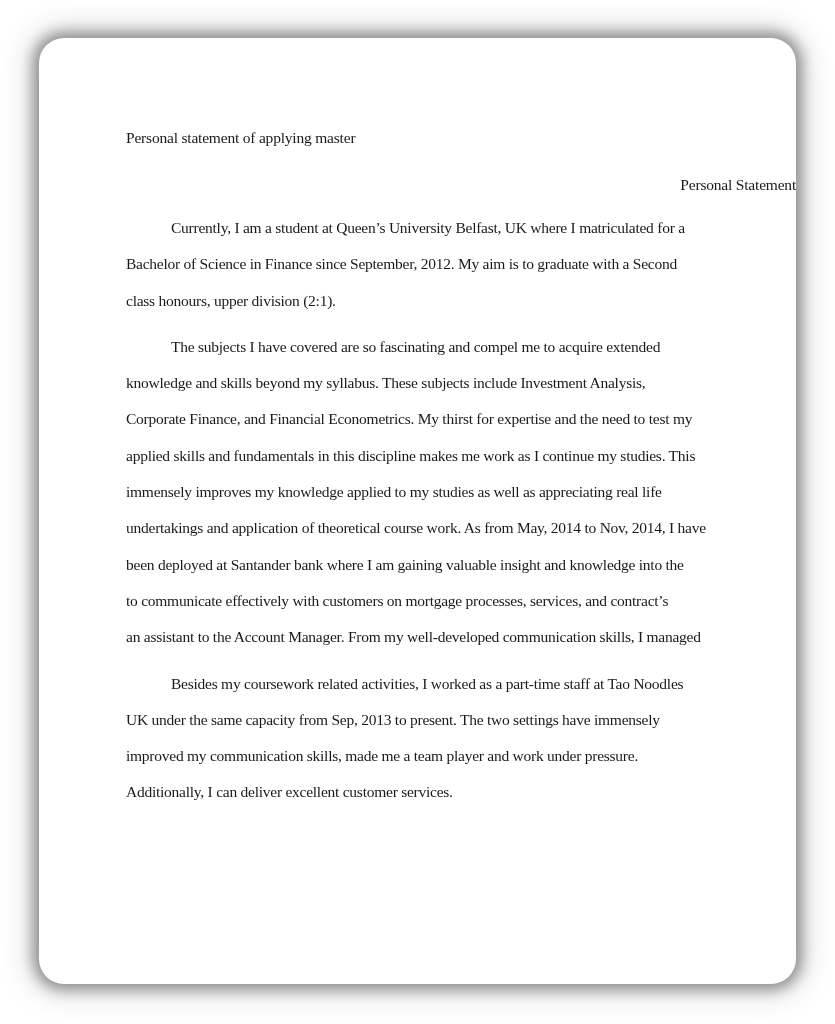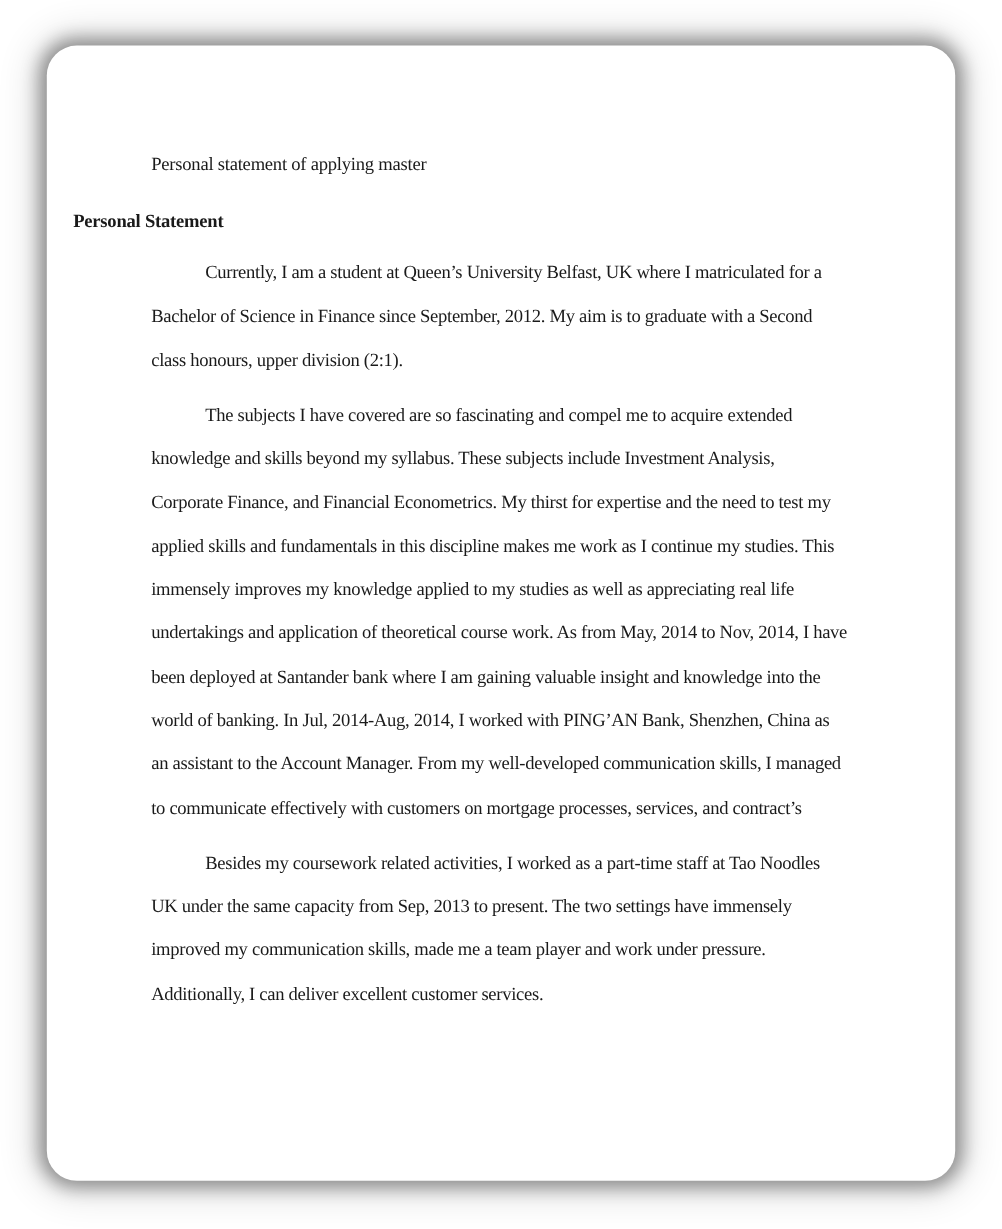--- a/index.html
+++ b/index.html
@@ -21,22 +21,22 @@
     }
     .header-line {
       position: absolute;
       left: 87px; top: 91px;
       font-size: 15.5px;
       letter-spacing: -0.2px;
     }
     .title {
       position: absolute;
       left: 0; right: 0; top: 138px;
-      text-align: left;
-      font-weight: bold;
+      text-align: right;
+      font-weight: normal;
       font-size: 15.5px;
       letter-spacing: -0.2px;
       padding-left: 22px;
     }
     .body {
       position: absolute;
       left: 87px; top: 180px;
       width: 600px;
     }
     .line {
@@ -64,23 +64,22 @@
     </div>
     <div class="para-gap"></div>
     <div>
       <div class="line indent">The subjects I have covered are so fascinating and compel me to acquire extended</div>
       <div class="line">knowledge and skills beyond my syllabus. These subjects include Investment Analysis,</div>
       <div class="line">Corporate Finance, and Financial Econometrics. My thirst for expertise and the need to test my</div>
       <div class="line">applied skills and fundamentals in this discipline makes me work as I continue my studies. This</div>
       <div class="line">immensely improves my knowledge applied to my studies as well as appreciating real life</div>
       <div class="line">undertakings and application of theoretical course work.  As from May, 2014 to Nov, 2014, I have</div>
       <div class="line">been deployed at Santander bank where I am gaining valuable insight and knowledge into the</div>
-      <div class="line">world of banking. In Jul, 2014-Aug, 2014, I worked with PING’AN Bank, Shenzhen, China as</div>
+      <div class="line">to communicate effectively with customers on mortgage processes, services, and contract’s</div>
       <div class="line">an assistant to the Account Manager.  From my well-developed communication skills, I managed</div>
-      <div class="line">to communicate effectively with customers on mortgage processes, services, and contract’s</div>
     </div>
     <div class="para-gap"></div>
     <div>
       <div class="line indent">Besides my coursework related activities, I worked as a part-time staff at Tao Noodles</div>
       <div class="line">UK under the same capacity from Sep, 2013 to present.  The two settings have immensely</div>
       <div class="line">improved my communication skills, made me a team player and work under pressure.</div>
       <div class="line">Additionally, I can deliver excellent customer services.</div>
     </div>
   </div>
 </div>

